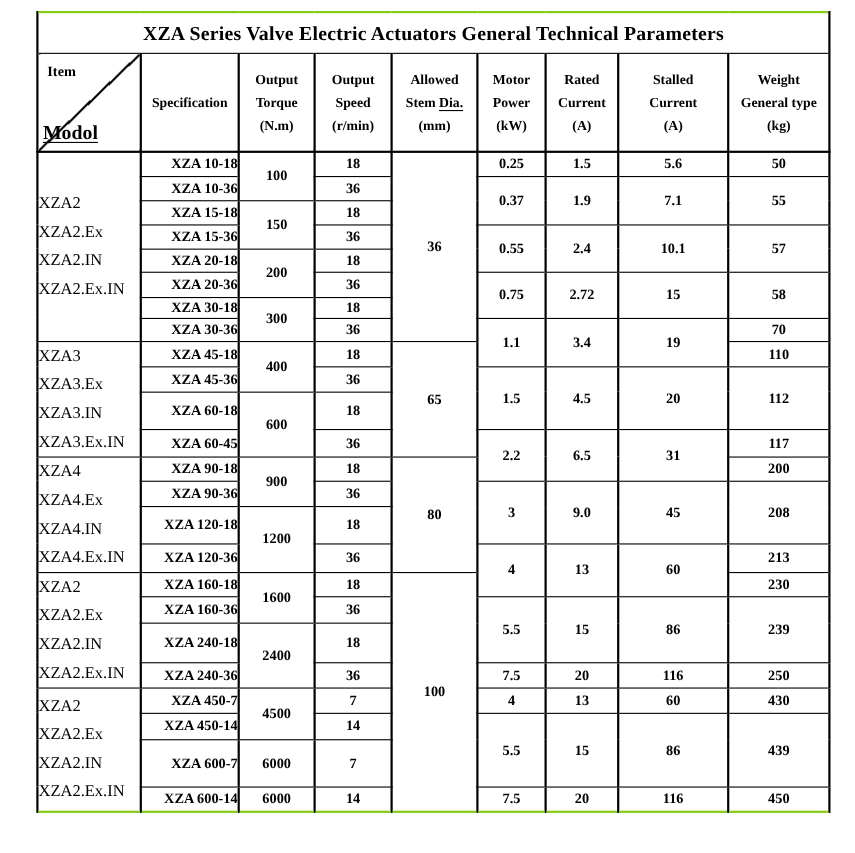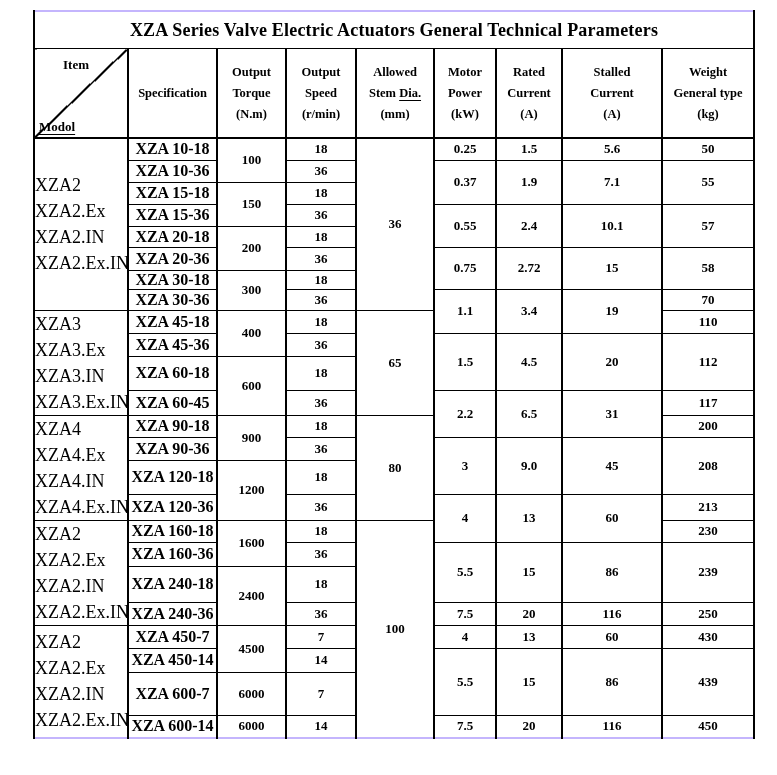--- a/index.html
+++ b/index.html
@@ -24,21 +24,21 @@
     background: #fff;
   }
   table.params td {
     border: 1px solid #000;
     border-left-width: 2px;
     border-right-width: 2px;
     padding: 0;
     overflow: hidden;
     vertical-align: middle;
   }
-  table.params { border: 2px solid #c4b5fd; }
+  table.params { border: 2px solid #84cc16; }
   .title-cell {
     height: 36px;
     text-align: center;
     font-weight: bold;
     font-size: 18px;
     letter-spacing: 0.2px;
   }
   .hdr {
     height: 88px;
     font-weight: bold;
@@ -52,52 +52,52 @@
     background:
       linear-gradient(to bottom right,
         transparent calc(50% - 1px),
         #000 calc(50% - 1px),
         #000 calc(50% + 1px),
         transparent calc(50% + 1px));
   }
   .corner-item {
     position: absolute;
     top: 5px;
-    left: 28px;
+    left: 8px;
     font-weight: bold;
     font-size: 13px;
   }
   .corner-model {
     position: absolute;
-    bottom: 0;
+    bottom: 6px;
     left: 4px;
     font-weight: bold;
-    font-size: 13px;
+    font-size: 18px;
   }
   .misspelled {
     text-decoration-line: underline;
     text-decoration-style: wavy;
     text-decoration-color: #c00000;
     text-decoration-thickness: 1px;
     text-underline-offset: 3px;
     text-decoration-skip-ink: none;
     text-decoration: underline;
   }
   td.model-cell {
     vertical-align: top;
     font-weight: normal;
-    font-size: 18px;
+    font-size: 15px;
     line-height: 26px;
     padding: 1px 0 0 8px;
     text-align: left;
   }
   td.spec-cell {
     font-weight: bold;
-    font-size: 16px;
-    text-align: center;
+    font-size: 13px;
+    text-align: right;
     padding-left: 7px;
   }
   td.num-cell {
     font-weight: bold;
     font-size: 13px;
     text-align: center;
   }
 </style>
 </head>
 <body>

